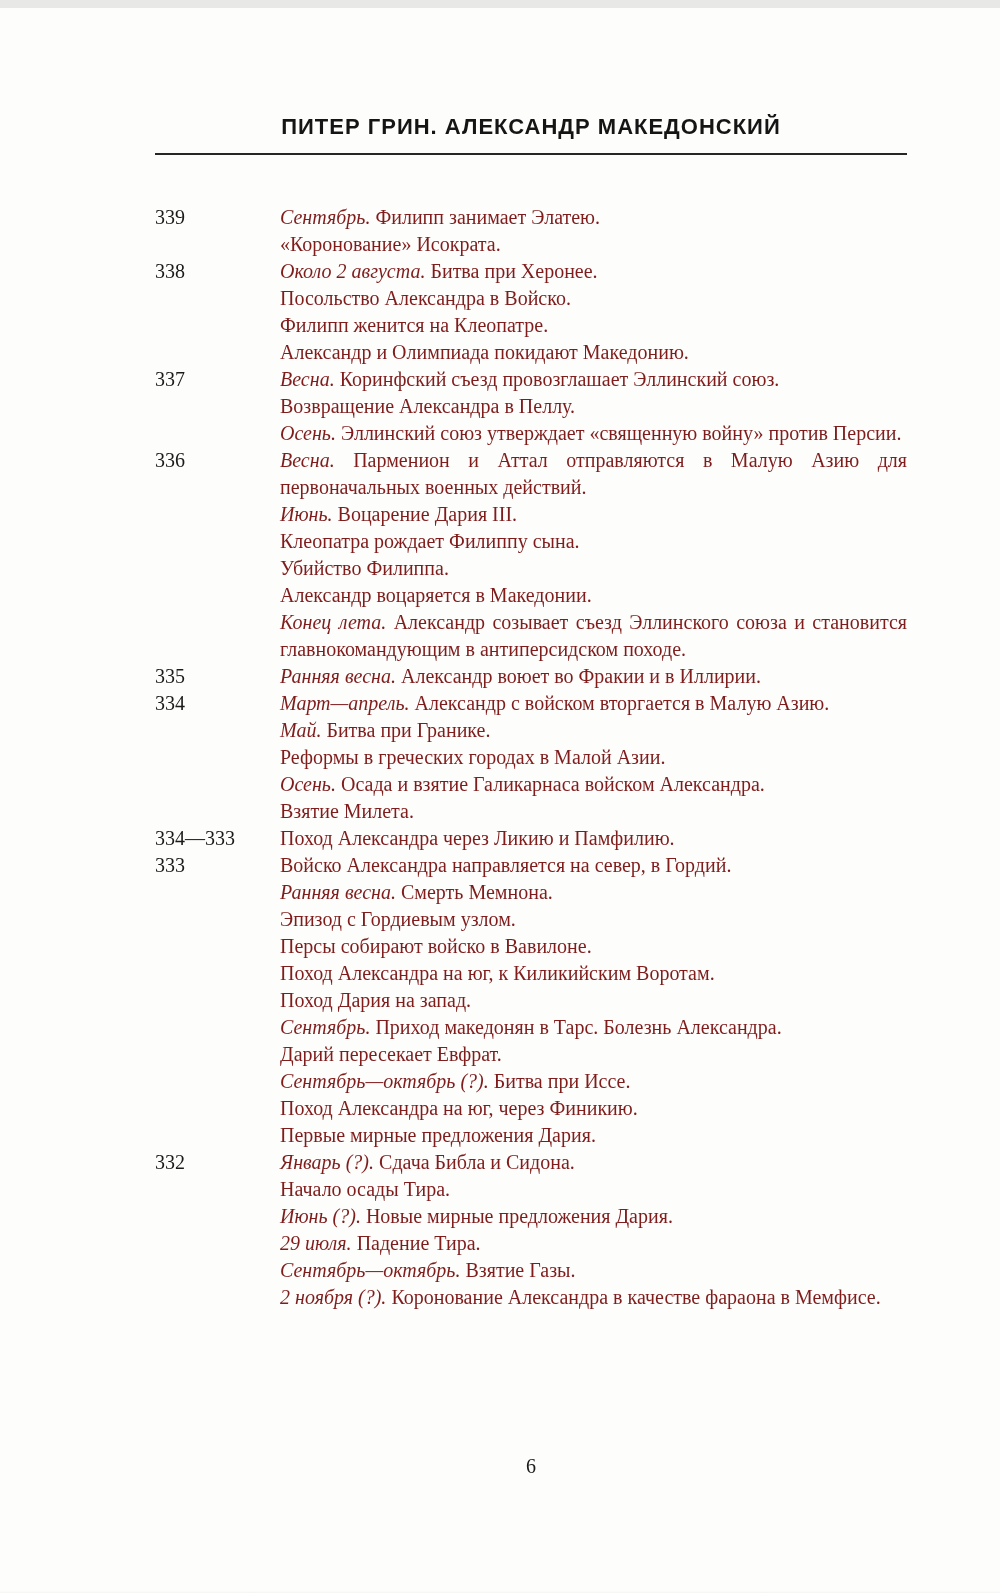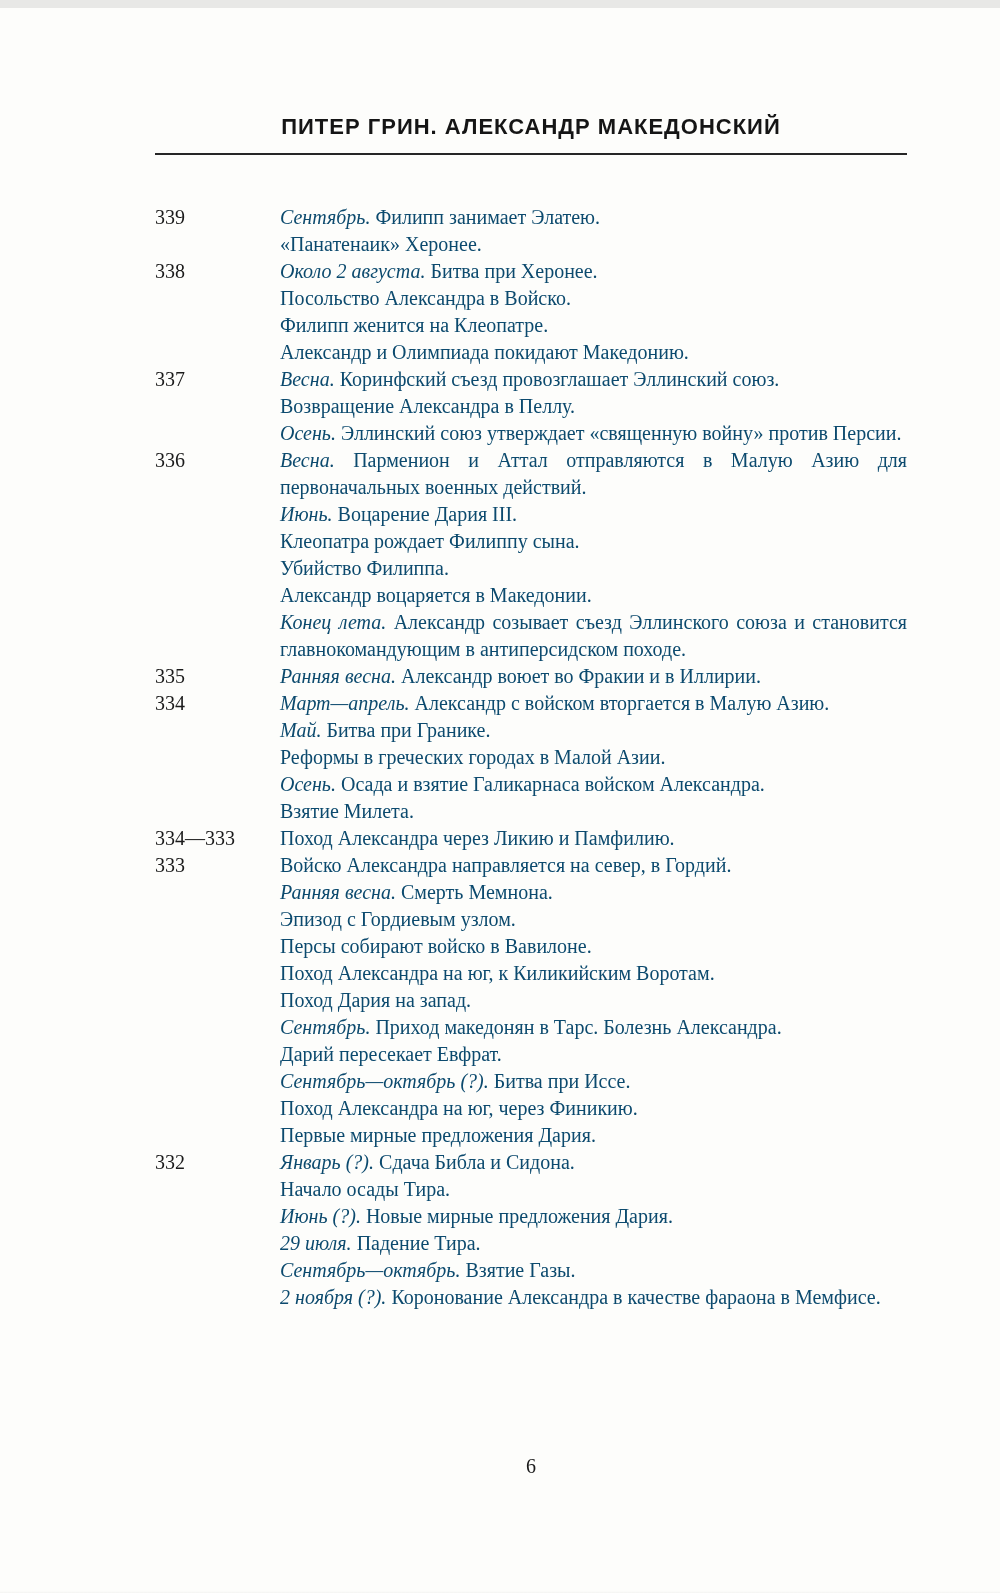--- a/index.html
+++ b/index.html
@@ -64,21 +64,21 @@
     color: #1b1b1b;
   }
   .events {
     flex: 1;
     min-width: 0;
   }
   .event {
     font-size: 20px;
     line-height: 27px;
     text-align: justify;
-    color: #0c4a6e;
+    color: #7f1d1d;
   }
   .lead {
     font-style: italic;
   }
   .page-num {
     position: absolute;
     top: 1447px;
     left: 155px;
     width: 752px;
     text-align: center;
@@ -90,21 +90,21 @@
 <body>
 
 <div class="page">
   <div class="header">ПИТЕР ГРИН. АЛЕКСАНДР МАКЕДОНСКИЙ</div>
   <div class="rule"></div>
   <div class="timeline">
       <div class="row">
         <div class="year">339</div>
         <div class="events">
           <div class="event"><em class="lead">Сентябрь.</em>&nbsp;Филипп занимает Элатею.</div>
-          <div class="event">«Панатенаик» Херонее.</div>
+          <div class="event">«Коронование» Исократа.</div>
         </div>
       </div>
       <div class="row">
         <div class="year">338</div>
         <div class="events">
           <div class="event"><em class="lead">Около 2 августа.</em>&nbsp;Битва при Херонее.</div>
           <div class="event">Посольство Александра в Войско.</div>
           <div class="event">Филипп женится на Клеопатре.</div>
           <div class="event">Александр и Олимпиада покидают Македонию.</div>
         </div>

